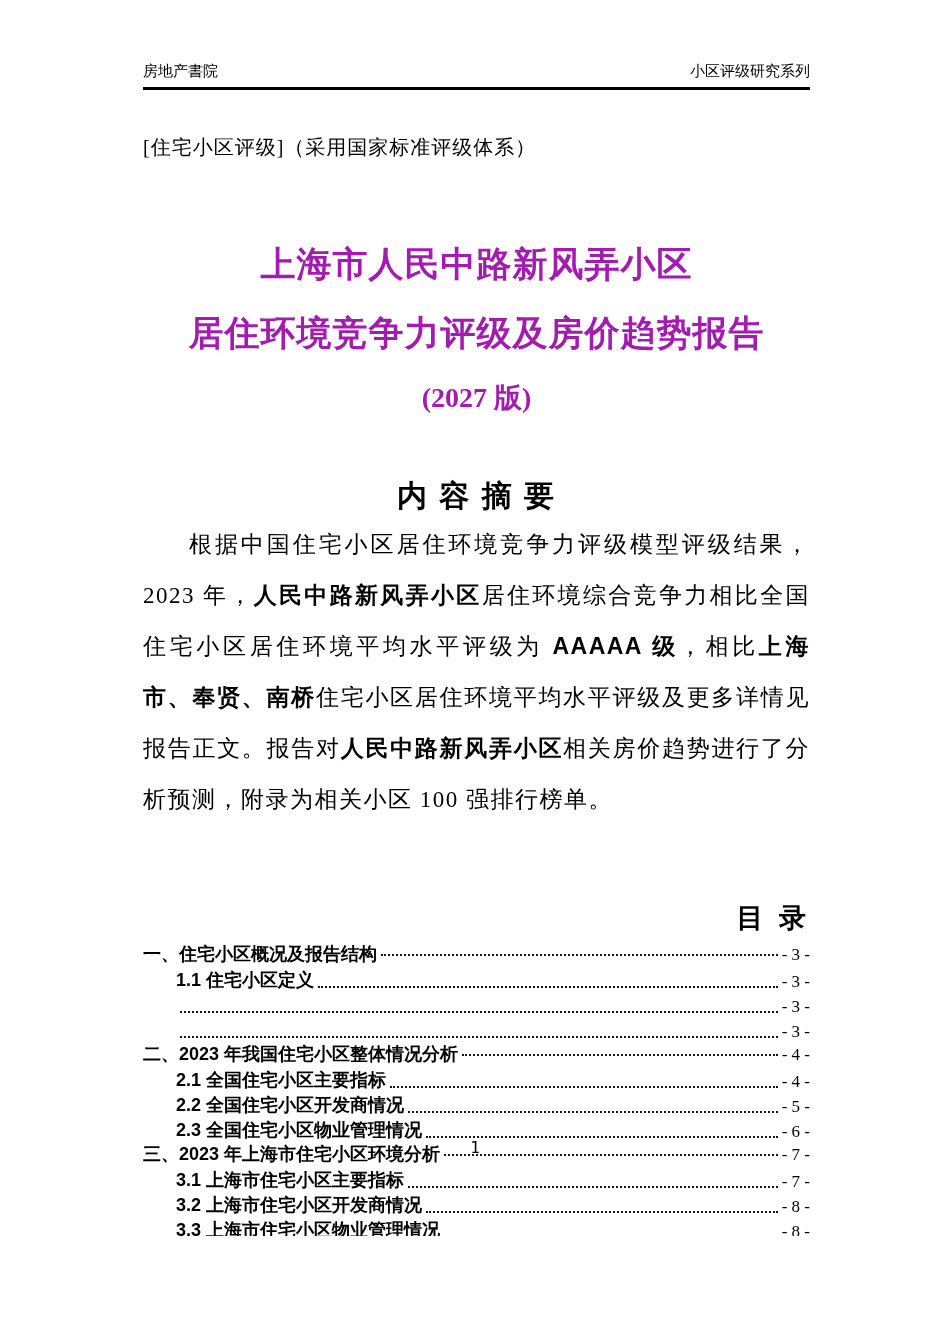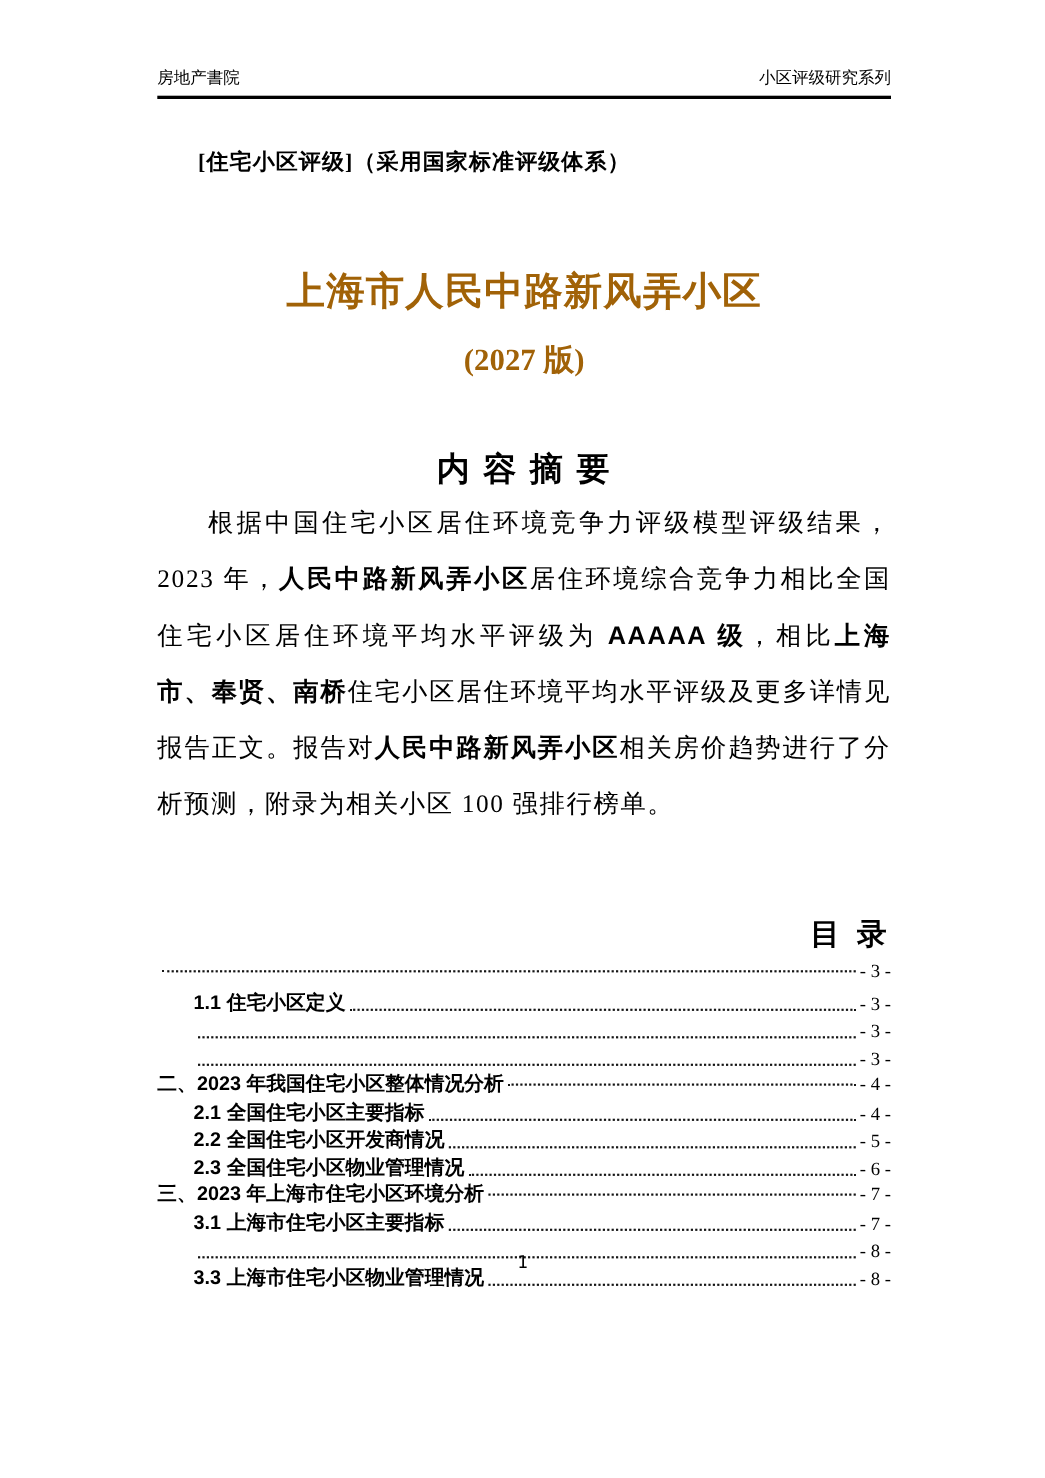--- a/index.html
+++ b/index.html
@@ -16,21 +16,21 @@
   }
   .header{
     display:flex;justify-content:space-between;align-items:flex-end;
     padding-top:62px;padding-bottom:7px;
     border-bottom:3px solid #000;
     font-family:"Liberation Sans","DejaVu Sans",sans-serif;
     font-size:15px;line-height:18px;
   }
   .tagline{
     margin-top:44px;
-    font-size:20px;font-weight:700;letter-spacing:1px;margin-left:37px;
+    font-size:20px;font-weight:400;letter-spacing:1px;
   }
   .title-block{text-align:center;font-weight:700;}
   .title-line{font-size:35px;line-height:1.15;letter-spacing:1px;}
   .title-line1{margin-top:84px;}
   .title-line2{margin-top:29px;}
   .title-edition{margin-top:26px;font-size:28px;line-height:1.2;}
   .summary-heading{
     margin:64px 0 0;
     text-align:center;
     font-family:"Liberation Sans","DejaVu Sans",sans-serif;
@@ -79,33 +79,35 @@
 
 <div class="page">
 
   <div class="header">
     <span>房地产書院</span>
     <span>小区评级研究系列</span>
   </div>
 
   <div class="tagline">[住宅小区评级]（采用国家标准评级体系）</div>
 
-  <div class="title-block" style="color: #a16207;">
+  <div class="title-block" style="color: #a21caf;">
     <div class="title-line title-line1">上海市人民中路新风弄小区</div>
+    <div class="title-line title-line2">居住环境竞争力评级及房价趋势报告</div>
     <div class="title-edition">(2027 版)</div>
   </div>
 
   <h2 class="summary-heading">内 容 摘 要</h2>
 
   <p class="summary-paragraph" id="summary-paragraph"><span>根据中国住宅小区居住环境竞争力评级模型评级结果，2023 年，</span><span class="seg-bold">人民中路新风弄小区</span><span>居住环境综合竞争力相比全国住宅小区居住环境平均水平评级为 </span><span class="seg-bold">AAAAA 级</span><span>，相比</span><span class="seg-bold">上海市、奉贤、南桥</span><span>住宅小区居住环境平均水平评级及更多详情见报告正文。报告对</span><span class="seg-bold">人民中路新风弄小区</span><span>相关房价趋势进行了分析预测，附录为相关小区 100 强排行榜单。</span></p>
 
   <h2 class="toc-heading">目 录</h2>
 
   <div class="toc" id="toc-list">
       <div class="toc-row level1">
+        <span class="toc-label">一、住宅小区概况及报告结构</span>
         <span class="toc-leader"></span>
         <span class="toc-page">- 3 -</span>
       </div>
       <div class="toc-row level2">
         <span class="toc-label">1.1 住宅小区定义</span>
         <span class="toc-leader"></span>
         <span class="toc-page">- 3 -</span>
       </div>
       <div class="toc-row level2">
         <span class="toc-leader"></span>
@@ -139,20 +141,21 @@
         <span class="toc-label">三、2023 年上海市住宅小区环境分析</span>
         <span class="toc-leader"></span>
         <span class="toc-page">- 7 -</span>
       </div>
       <div class="toc-row level2">
         <span class="toc-label">3.1 上海市住宅小区主要指标</span>
         <span class="toc-leader"></span>
         <span class="toc-page">- 7 -</span>
       </div>
       <div class="toc-row level2">
+        <span class="toc-label">3.2 上海市住宅小区开发商情况</span>
         <span class="toc-leader"></span>
         <span class="toc-page">- 8 -</span>
       </div>
       <div class="toc-row level2">
         <span class="toc-label">3.3 上海市住宅小区物业管理情况</span>
         <span class="toc-leader"></span>
         <span class="toc-page">- 8 -</span>
       </div>
     </div>
 

